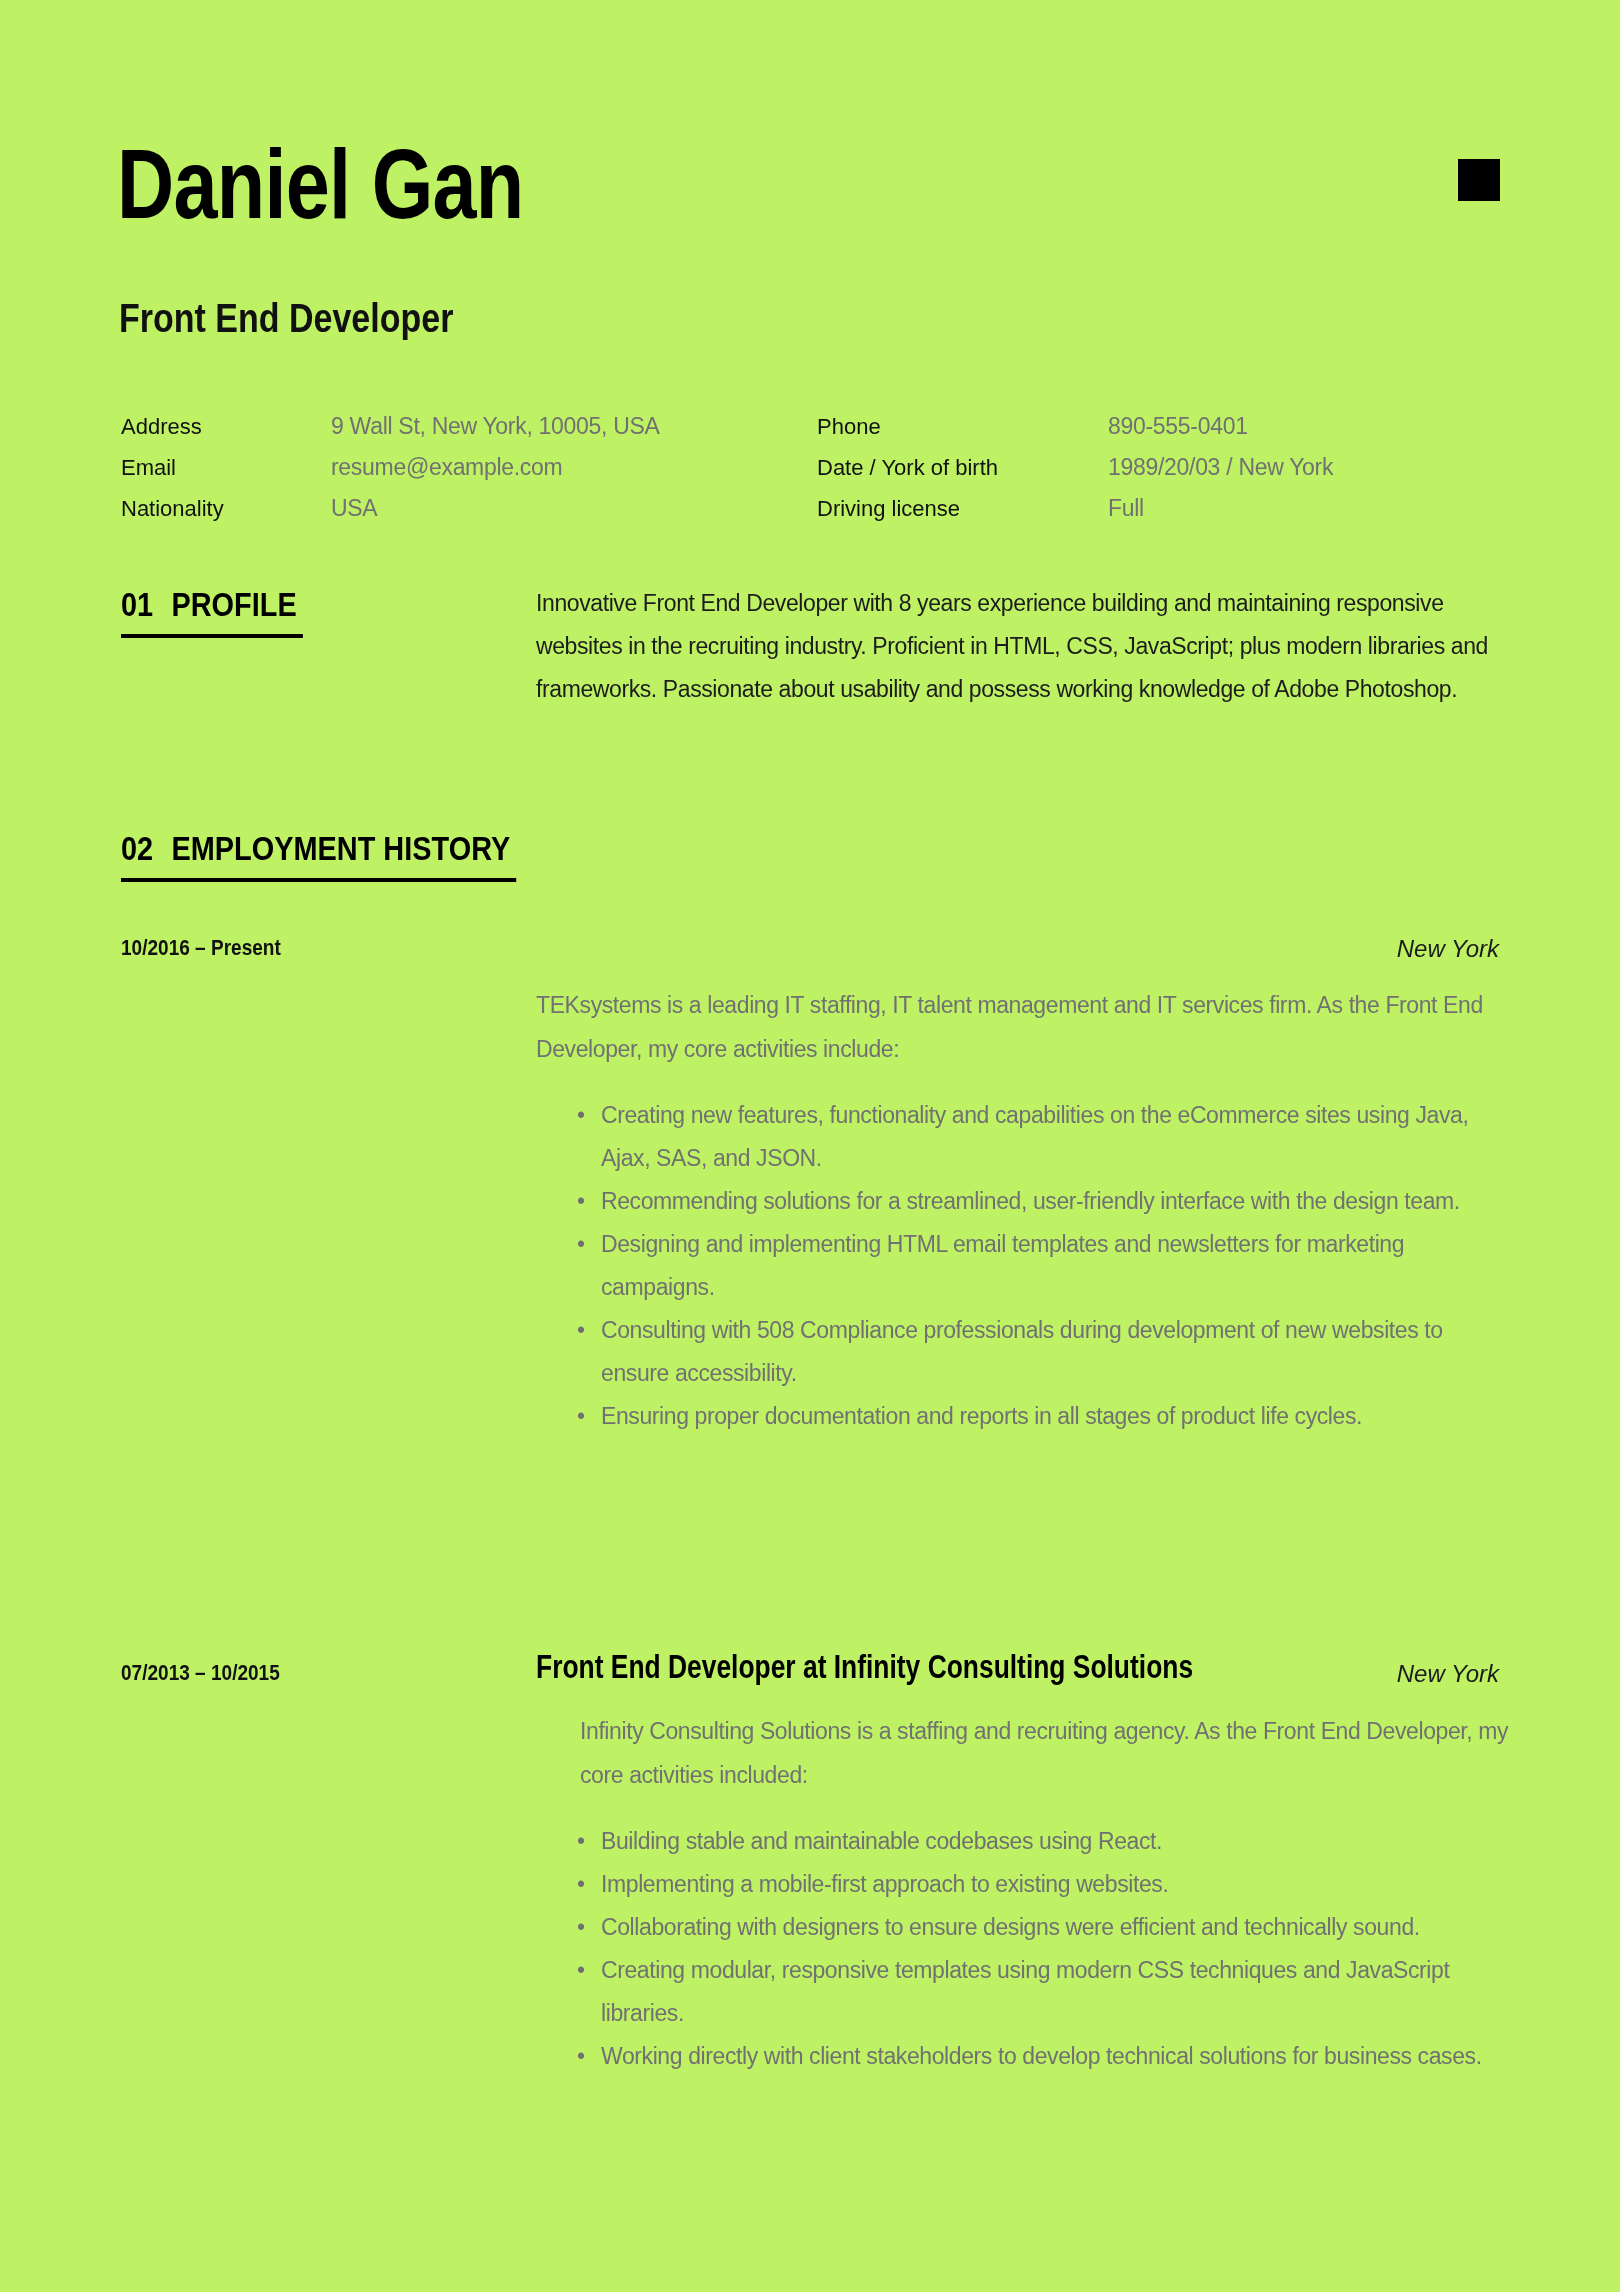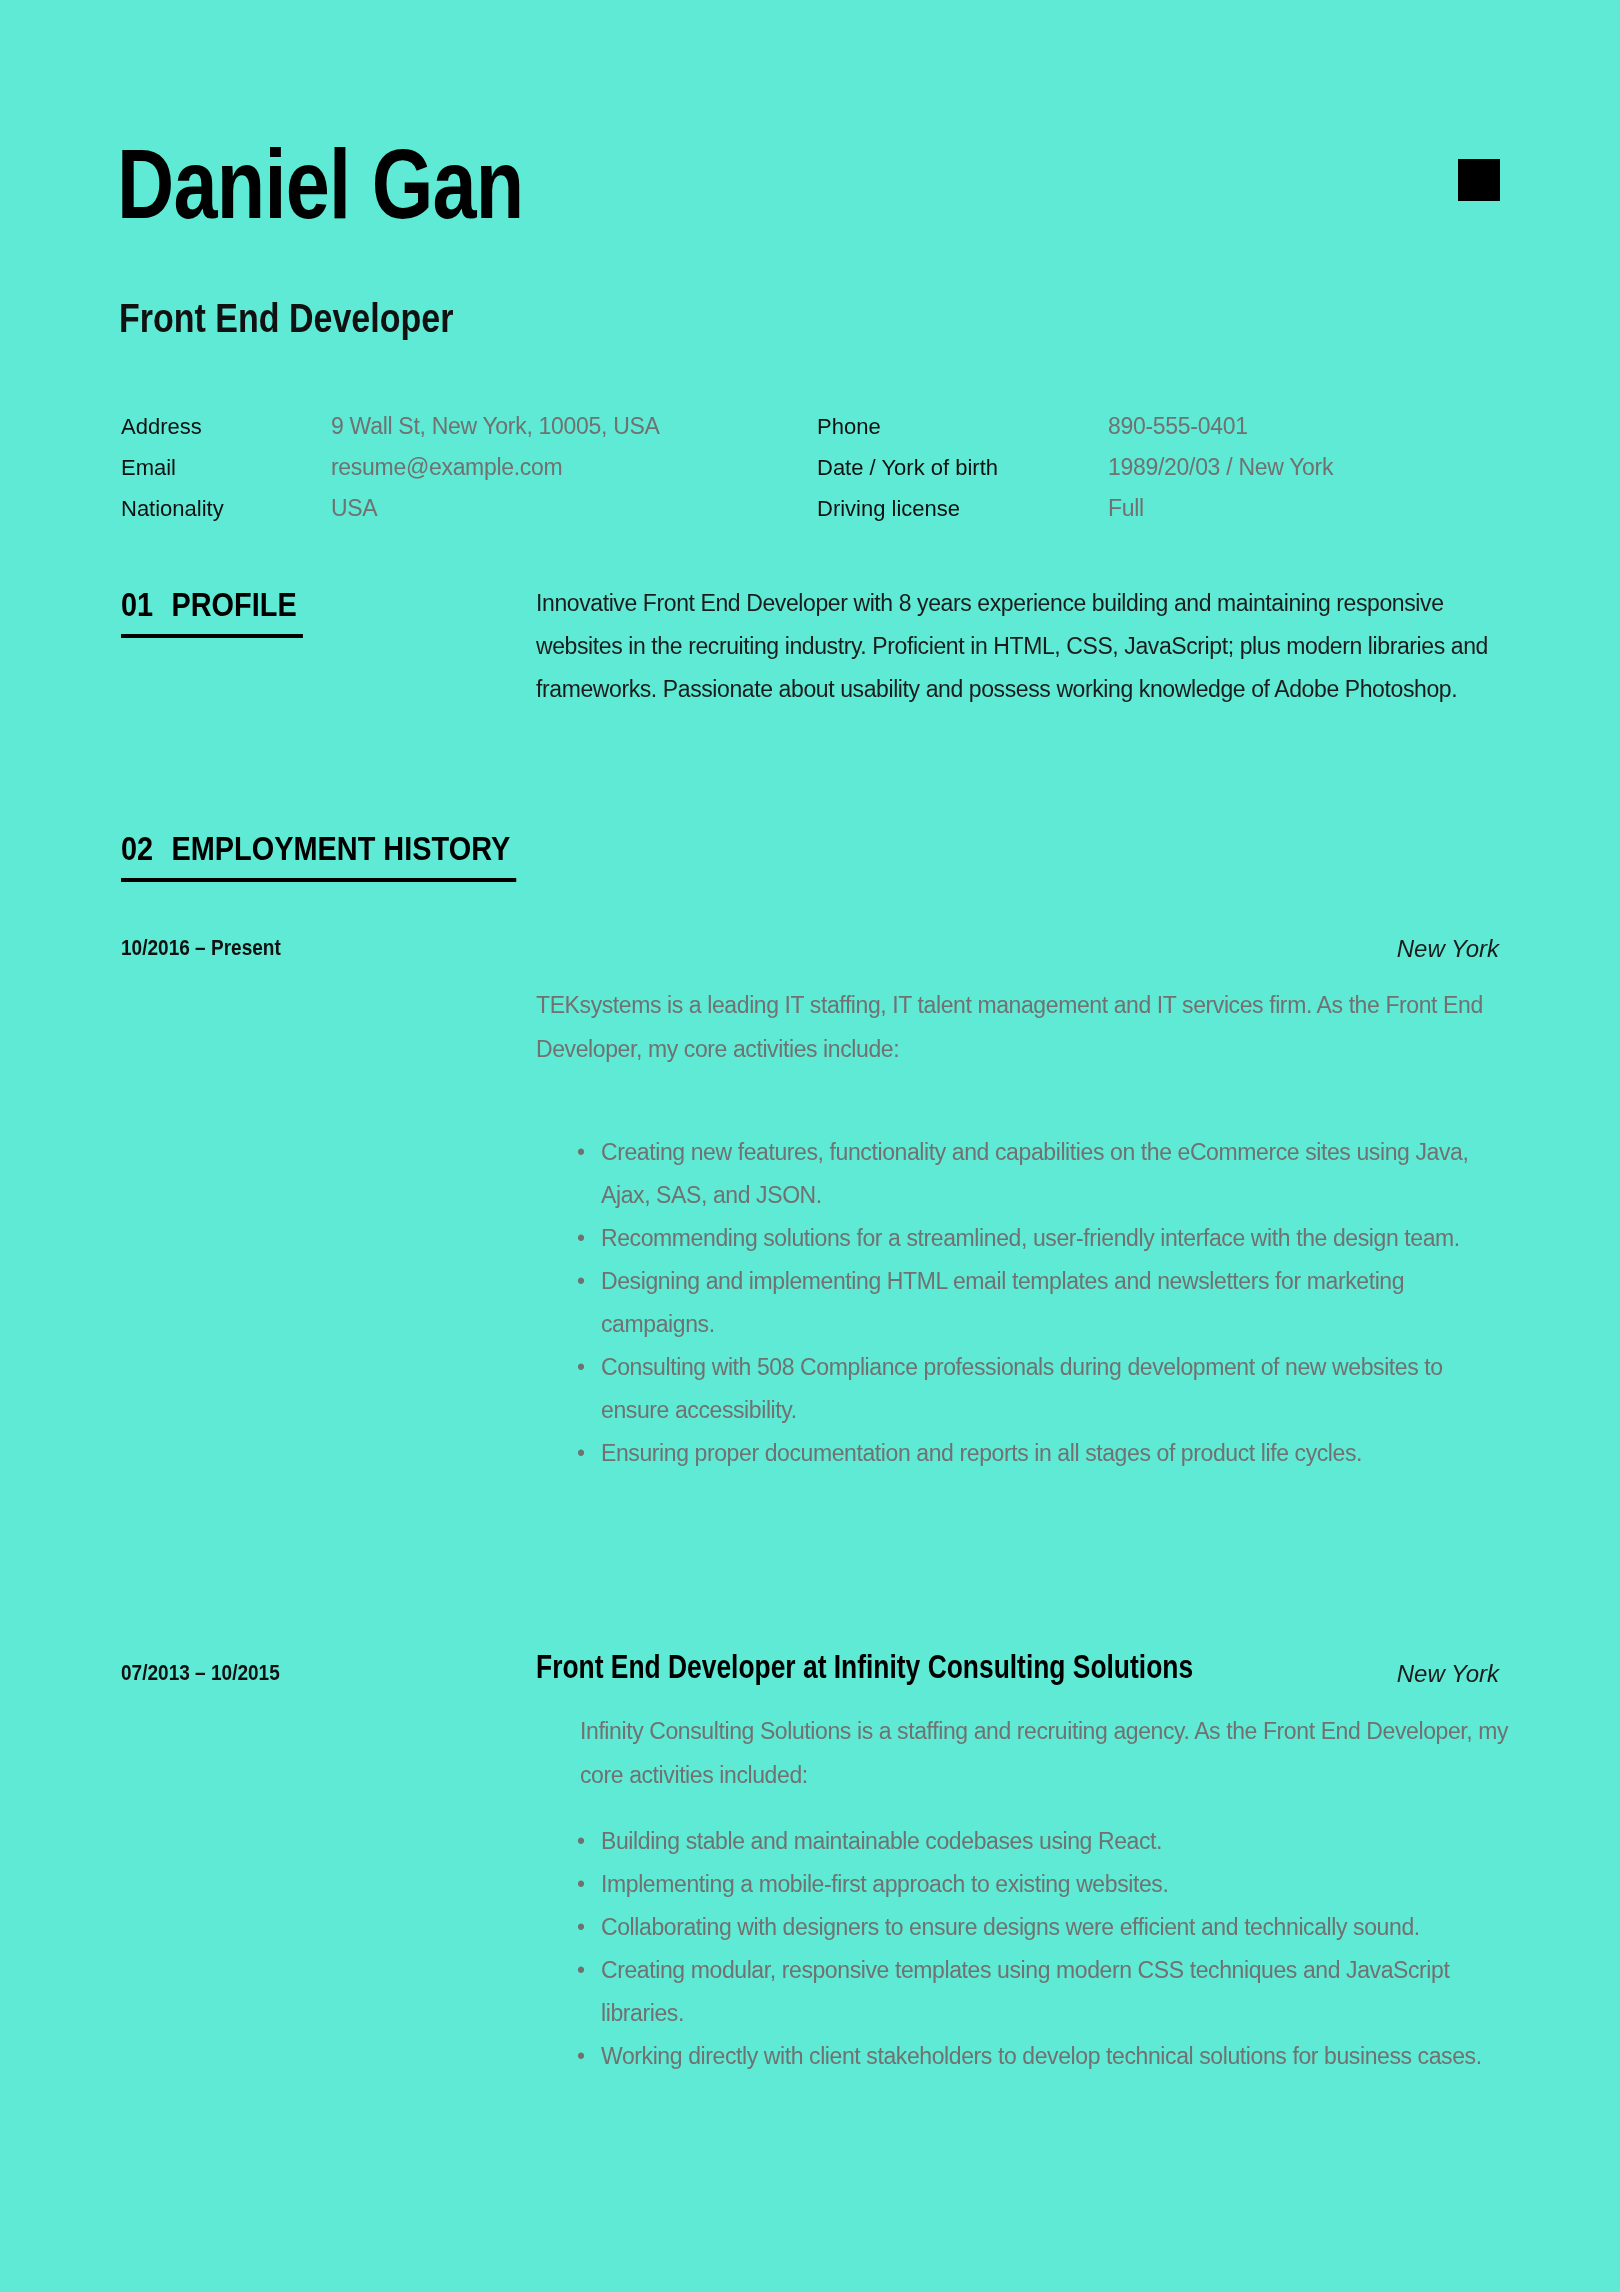--- a/index.html
+++ b/index.html
@@ -1,19 +1,19 @@
 <!DOCTYPE html>
 <html style="font-size:14.3px"><head>
 <meta charset="utf-8">
 <style>
   html,body{margin:0;padding:0;background:#e8e8e8;}
   .page{
     position:relative;
     width:1620px;height:2293px;
-    background:#5eead4;
+    background:#bef264;
     font-family:"Liberation Sans","DejaVu Sans",sans-serif;
     color:#1c1c1c;
     overflow:hidden;
     margin:0 auto;
   }
   .abs{position:absolute;}
   .cond80{transform:scaleX(0.80);transform-origin:0 0;display:inline-block;white-space:nowrap;}
   .cond85{transform:scaleX(0.85);transform-origin:0 0;display:inline-block;white-space:nowrap;}
 
   .name{left:117px;top:134px;font-size:99px;font-weight:700;line-height:1;letter-spacing:-0.9px;color:#000;}
@@ -99,21 +99,21 @@
     <div class="sec-head cond85">
       <span class="sec-num">02</span><span>EMPLOYMENT HISTORY</span>
     </div>
   </div>
 
   <div class="abs dates" style="left:121px;top:937px;">
     <span class="cond85">10/2016 – Present</span>
   </div>
   <div class="abs jloc" style="right:121px;top:937px;">New York</div>
   <div class="abs body-text jintro" style="left:536px;top:983px;">TEKsystems is a leading IT staffing, IT talent management and IT services firm. As the Front End Developer, my core activities include:</div>
-  <ul class="abs body-text jbullets" style="left:536px;top:1094px;margin-top:37px;">
+  <ul class="abs body-text jbullets" style="left:536px;top:1094px;">
     <li>Creating new features, functionality and capabilities on the eCommerce sites using Java, Ajax, SAS, and JSON.</li>
     <li>Recommending solutions for a streamlined, user-friendly interface with the design team.</li>
     <li>Designing and implementing HTML email templates and newsletters for marketing campaigns.</li>
     <li>Consulting with 508 Compliance professionals during development of new websites to ensure accessibility.</li>
     <li>Ensuring proper documentation and reports in all stages of product life cycles.</li>
   </ul>
 
   <div class="abs dates" style="left:121px;top:1662px;">
     <span class="cond85">07/2013 – 10/2015</span>
   </div>

